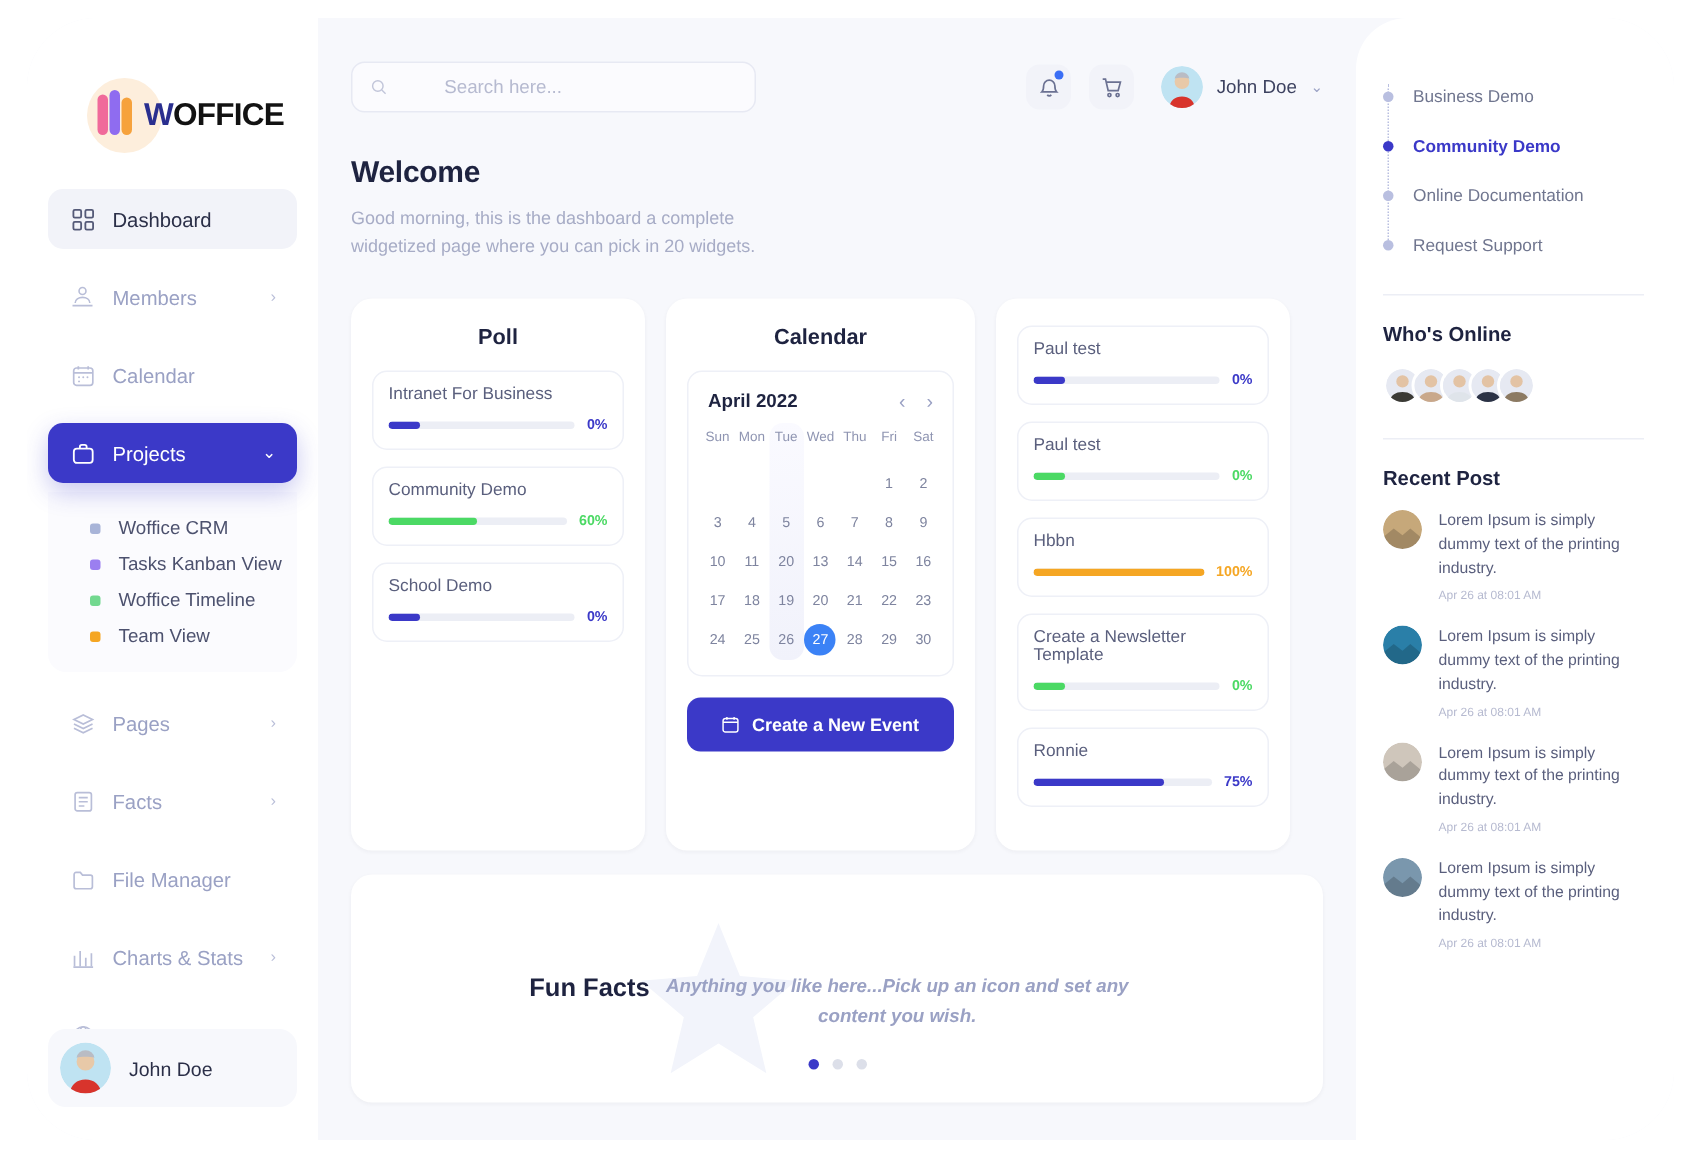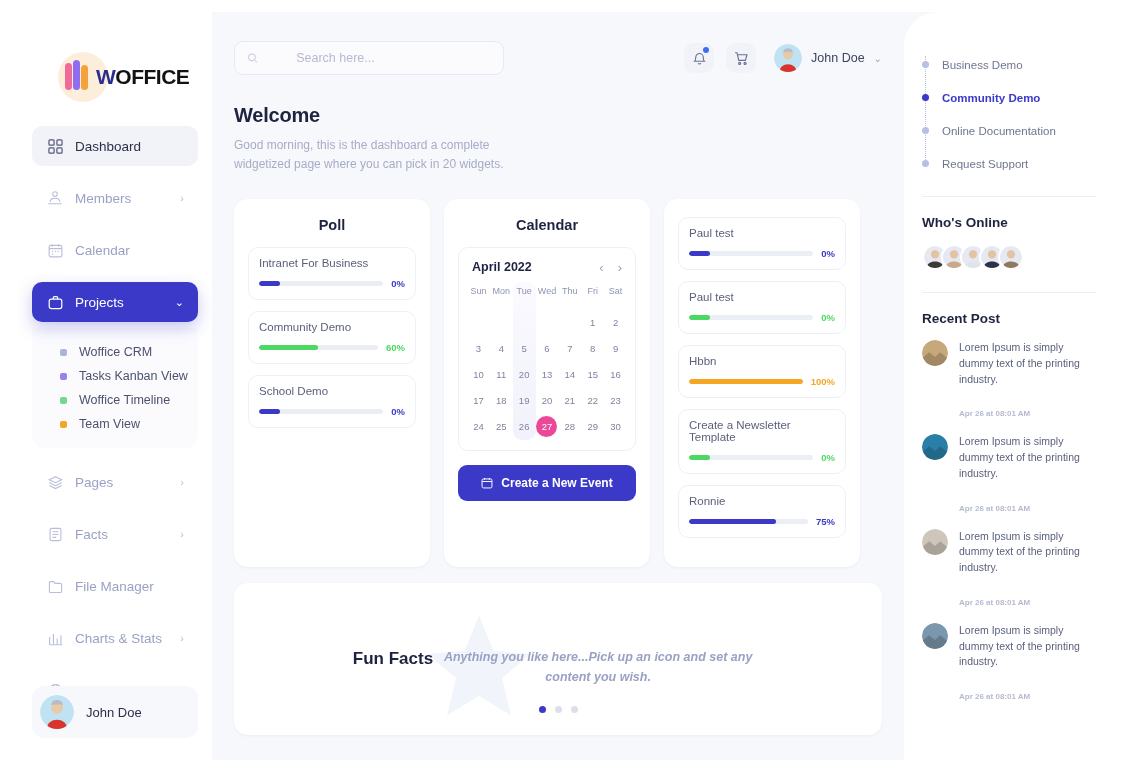--- a/index.html
+++ b/index.html
@@ -173,21 +173,21 @@
   .cal-dow {
     font-size: 9px; color: #8f95b2; text-align: center;
     padding-bottom: 14px; position: relative; z-index: 1;
   }
   .cal-day {
     font-size: 9.5px; color: #7e849f; text-align: center;
     height: 26px; line-height: 26px; position: relative; z-index: 1; cursor: pointer;
   }
   .cal-day.sel span {
     display: inline-block; width: 21px; height: 21px; line-height: 21px;
-    border-radius: 50%; background: #ec4899; color: #fff; font-weight: 500;
+    border-radius: 50%; background: #3b82f6; color: #fff; font-weight: 500;
   }
   .btn-event {
     margin-top: 14px; width: 100%; height: 36px;
     background: #3b39c8; color: #fff; border: none; border-radius: 9px;
     font-family: "Liberation Sans", sans-serif;
     font-size: 12px; font-weight: bold; cursor: pointer;
     display: flex; align-items: center; justify-content: center; gap: 8px;
   }
 
   
@@ -238,21 +238,21 @@
   .avatars { display: flex; }
   .avatars .av {
     width: 26px; height: 26px; border-radius: 50%;
     border: 2px solid #fff; margin-left: -7px;
   }
   .avatars .av:first-child { margin-left: 0; }
 
   .post { display: flex; gap: 11px; margin-bottom: 16px; }
   .post .thumb { width: 26px; height: 26px; border-radius: 50%; flex: 0 0 26px; }
   .post .txt { font-size: 10.5px; color: #5a5f7d; line-height: 1.5; }
-  .post .time { font-size: 8px; color: #b6bad0; margin-top: 22px; font-weight: bold; }
+  .post .time { font-size: 8px; color: #b6bad0; margin-top: 5px; }
 </style>
 </head>
 <body>
 
 <div class="app-frame">
 
   <aside class="sidebar">
 
     <div class="logo-wrap">
       <div class="logo-circle"></div>

